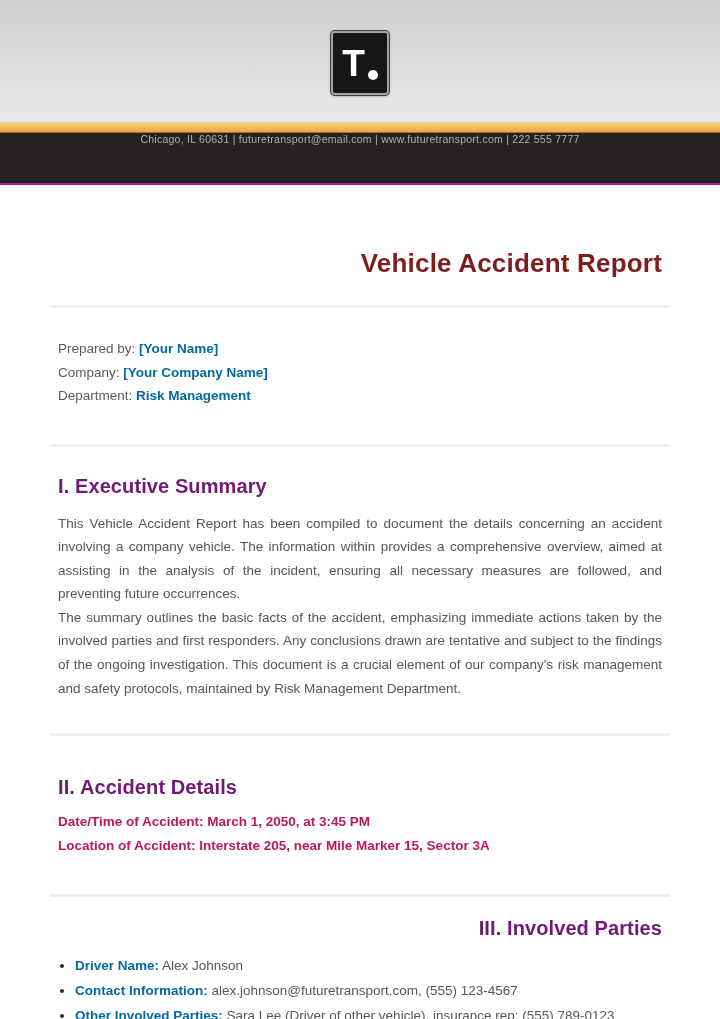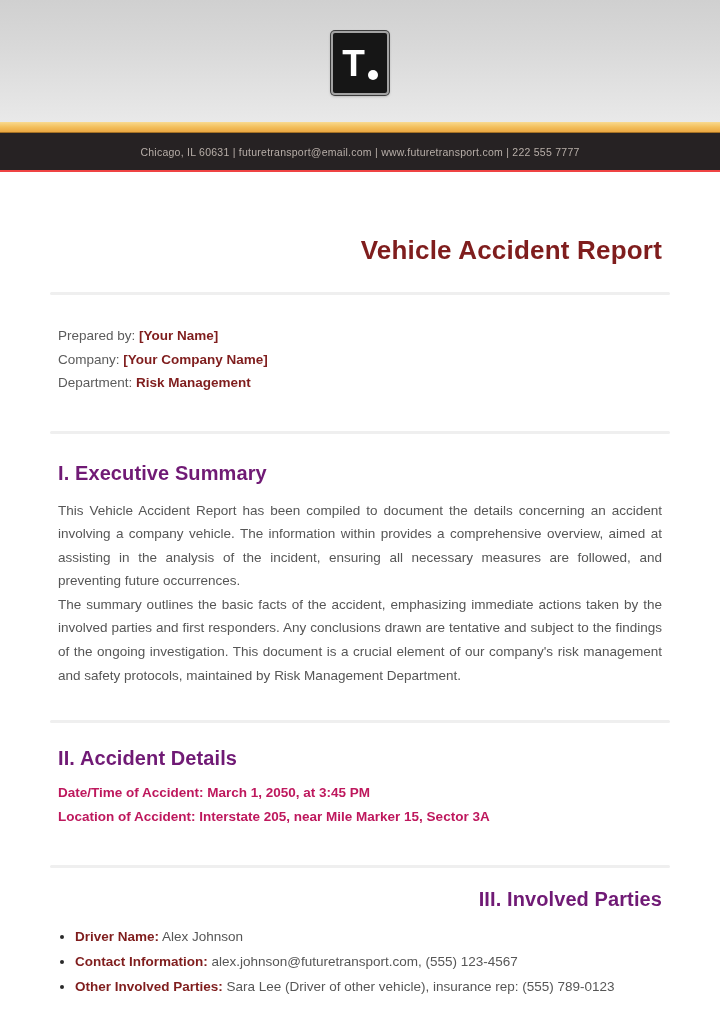--- a/index.html
+++ b/index.html
@@ -39,24 +39,24 @@
     background:#ffffff;
     border-radius:50%;
     margin:0 0 2px 3px;
   }
   .gold-stripe {
     height:11px;
     background:linear-gradient(180deg,#f9da90 0%,#f3c05e 45%,#e9a33c 100%);
     box-shadow:inset 0 -1px 0 rgba(95,62,10,.5);
   }
   .dark-bar {
-    height:39px;
+    height:52px;
     background:#262223;
-    border-bottom:2px solid #ef4444;
-    display:flex; align-items:center; justify-content:center;
+    border-bottom:2px solid #a21caf;
+    display:flex; justify-content:center;
   }
   .contact-text {
     color:#b7aea8;
     font-size:10.5px;
     letter-spacing:.25px;
   }
   
   .content { padding:0 58px; }
   .doc-title {
     margin-top:63px;
@@ -75,29 +75,29 @@
   .div-1 { margin-top:26px; }
   .div-2 { margin-top:36px; }
   .div-3 { margin-top:33px; }
   .div-4 { margin-top:36px; }
   .meta {
     margin-top:29px;
     font-size:13.5px;
     color:#5b5b5b;
     line-height:23.5px;
   }
-  .meta b, .bullet-label, .detail-line { color:#7f1d1d; font-weight:700; }
+  .meta b, .bullet-label, .detail-line { color:#0369a1; font-weight:700; }
   .section-heading {
     font-size:20px;
     font-weight:700;
     color:#701a75;
     letter-spacing:.1px;
   }
   .h-1 { margin-top:28px; }
-  .h-2 { margin-top:24px; }
+  .h-2 { margin-top:40px; }
   .h-3 { margin-top:20px;text-align:right; }
   .body-text {
     margin-top:14px;
     font-size:13.5px;
     color:#565656;
     line-height:23.6px;
     text-align:justify;
   }
   .body-text p { margin:0; }
   .details {

